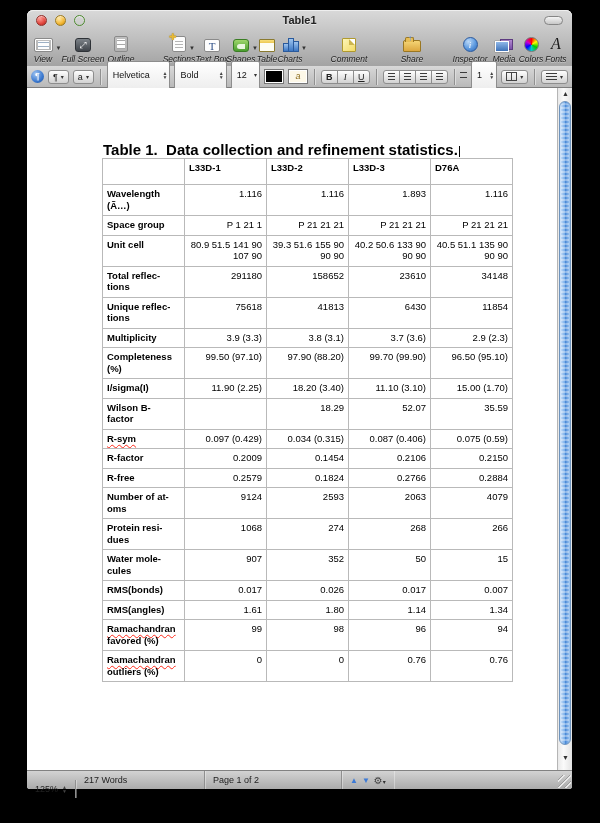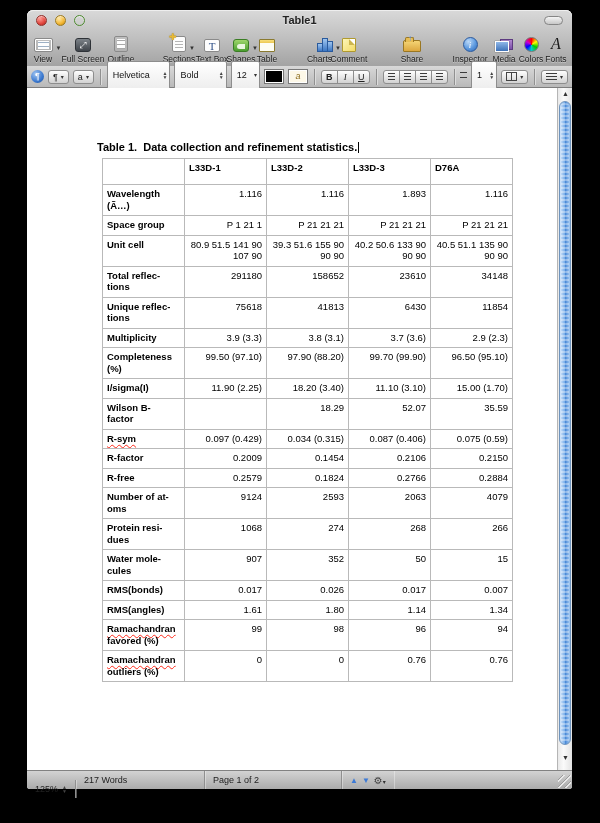--- a/index.html
+++ b/index.html
@@ -18,21 +18,21 @@
   .tl.yellow{background:radial-gradient(circle at 35% 30%,#ffe9a8,#f3b530 60%,#b37c12);border:1px solid #9c7b20;box-sizing:border-box;}
   .tl.green{background:radial-gradient(circle at 35% 30%,#c0eda5,#6cc345 60%,#3f8423;);border:1px solid #4c8a2e;box-sizing:border-box;}
   .win-title{position:absolute;left:0;right:0;top:4px;text-align:center;font-size:11px;color:#222;
       text-shadow:0 1px 0 rgba(255,255,255,.5);font-weight:bold;}
   .lozenge{position:absolute;right:9px;top:6px;width:19px;height:9px;border-radius:5px;
       background:linear-gradient(#f4f4f4,#c7c7c7);border:1px solid #858585;box-sizing:border-box;}
   .toolbar{position:absolute;left:0;top:21px;right:0;height:35px;}
   .tb-item{position:absolute;top:1px;transform:translateX(-50%);display:flex;flex-direction:column;
       align-items:center;width:58px;cursor:default;}
   .tb-ic{height:20px;display:flex;align-items:flex-end;justify-content:center;position:relative;}
-  .tb-label{font-size:8.5px;color:#1c1c1c;margin-top:2px;text-shadow:0 1px 0 rgba(255,255,255,.4);white-space:nowrap;}
+  .tb-label{font-size:8.5px;color:#1c1c1c;margin-top:2px;text-shadow:0 1px 0 rgba(255,255,255,.4);white-space:nowrap;font-style:italic;}
   .dd-arrow{position:absolute;right:-9px;bottom:1px;font-size:6px;color:#333;}
   
   .g{box-sizing:border-box;}
   .i-view{width:19px;height:14px;background:#fdfdfd;border:1px solid #8a8a8a;border-radius:2px;
       box-shadow:inset 0 0 0 1px #fff;background-image:repeating-linear-gradient(to bottom,transparent 0 3px,#9db0c4 3px 4px);background-clip:content-box;padding:2px 3px;}
   .i-fullscreen{width:16px;height:14px;background:linear-gradient(#7c8288,#3f444a);border:1px solid #2e3237;border-radius:3px;
       color:#fff;font-size:9px;line-height:13px;text-align:center;}
   .i-outline{width:14px;height:16px;background:#fdfdfd;border:1px solid #8a8a8a;border-radius:2px;
       background-image:repeating-linear-gradient(to bottom,transparent 0 3px,#a9a9a9 3px 4px);background-clip:content-box;padding:2px;}
   .i-sections{width:14px;height:16px;background:#fdfdfd;border:1px solid #8a8a8a;border-radius:2px;position:relative;}
@@ -83,21 +83,21 @@
   .fb-group .fb-btn:first-child{border-radius:3px 0 0 3px;margin-left:0;}
   .fb-group .fb-btn:last-child{border-radius:0 3px 3px 0;}
   .al-lines{width:11px;height:8px;background:repeating-linear-gradient(to bottom,#3c3c3c 0 1px,transparent 1px 3px);}
   .tiny-arrow{font-size:6px;color:#333;}
   .ls-icon{width:8px;height:10px;background:repeating-linear-gradient(to bottom,#3c3c3c 0 1px,transparent 1px 5px);position:relative;}
   .cols-icon{width:11px;height:9px;border:1px solid #444;box-sizing:border-box;
       background:linear-gradient(to right,transparent 0 4px,#444 4px 5px,transparent 5px);}
   .list-icon{width:11px;height:8px;background:repeating-linear-gradient(to bottom,#3c3c3c 0 1px,transparent 1px 3px);}
   
   .docarea{position:absolute;left:0;top:78px;right:0;bottom:18px;background:#fff;overflow:hidden;}
-  .caption{position:absolute;left:70px;top:53px;font-size:11px;font-weight:bold;color:#000;white-space:pre-wrap;}
+  .caption{position:absolute;left:76px;top:53px;font-size:15px;font-weight:bold;color:#000;white-space:pre-wrap;}
   .caret{display:inline-block;width:1px;height:11px;background:#000;vertical-align:-2px;margin-left:1px;}
   table.stats{position:absolute;left:75px;top:70px;border-collapse:collapse;table-layout:fixed;width:410px;}
   table.stats col{width:82px;}
   table.stats th,table.stats td{border:1px solid #b9b9b9;font-size:9.5px;line-height:11.5px;
       vertical-align:top;padding:3px 4px 4px 4px;color:#000;overflow:hidden;}
   table.stats th{font-weight:bold;text-align:left;height:18px;}
   td.rowlabel{font-weight:bold;text-align:left;}
   td.val{text-align:right;white-space:pre-line;}
   .sq{text-decoration:underline;text-decoration-style:wavy;text-decoration-color:#ff2a1a;
       text-decoration-thickness:1px;text-underline-offset:2px;}
@@ -178,21 +178,21 @@
             <span class="dd-arrow">▼</span>
           </div>
           <div class="tb-label">Shapes</div>
         </div>
         <div class="tb-item" style="left: 240px;">
           <div class="tb-ic">
             <div class="g i-table"></div>
           </div>
           <div class="tb-label">Table</div>
         </div>
-        <div class="tb-item" style="left: 276px; align-items: flex-end;">
+        <div class="tb-item" style="left: 263px;">
           <div class="tb-ic">
             <div class="g i-charts">
               <div class="b3"></div>
             </div>
             <span class="dd-arrow">▼</span>
           </div>
           <div class="tb-label">Charts</div>
         </div>
         <div class="tb-item" style="left: 322px;">
           <div class="tb-ic">

